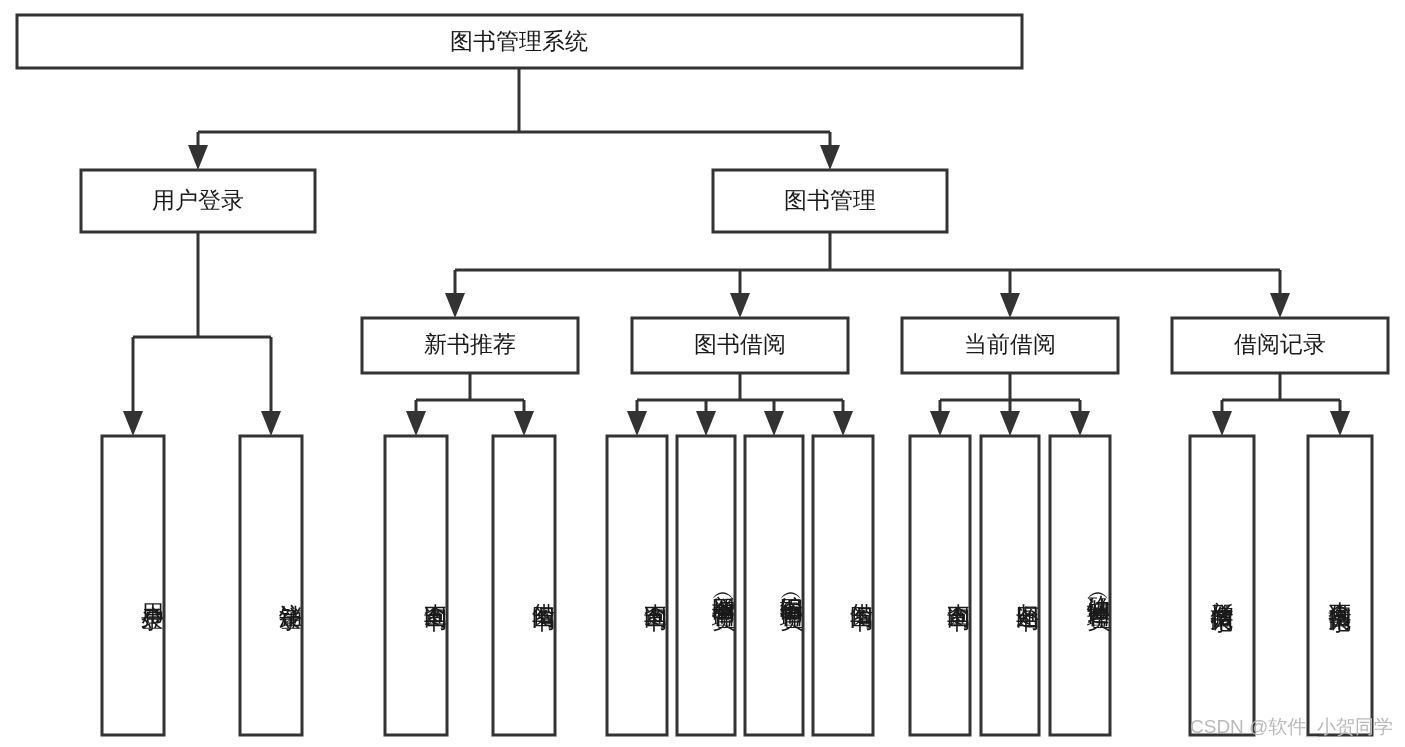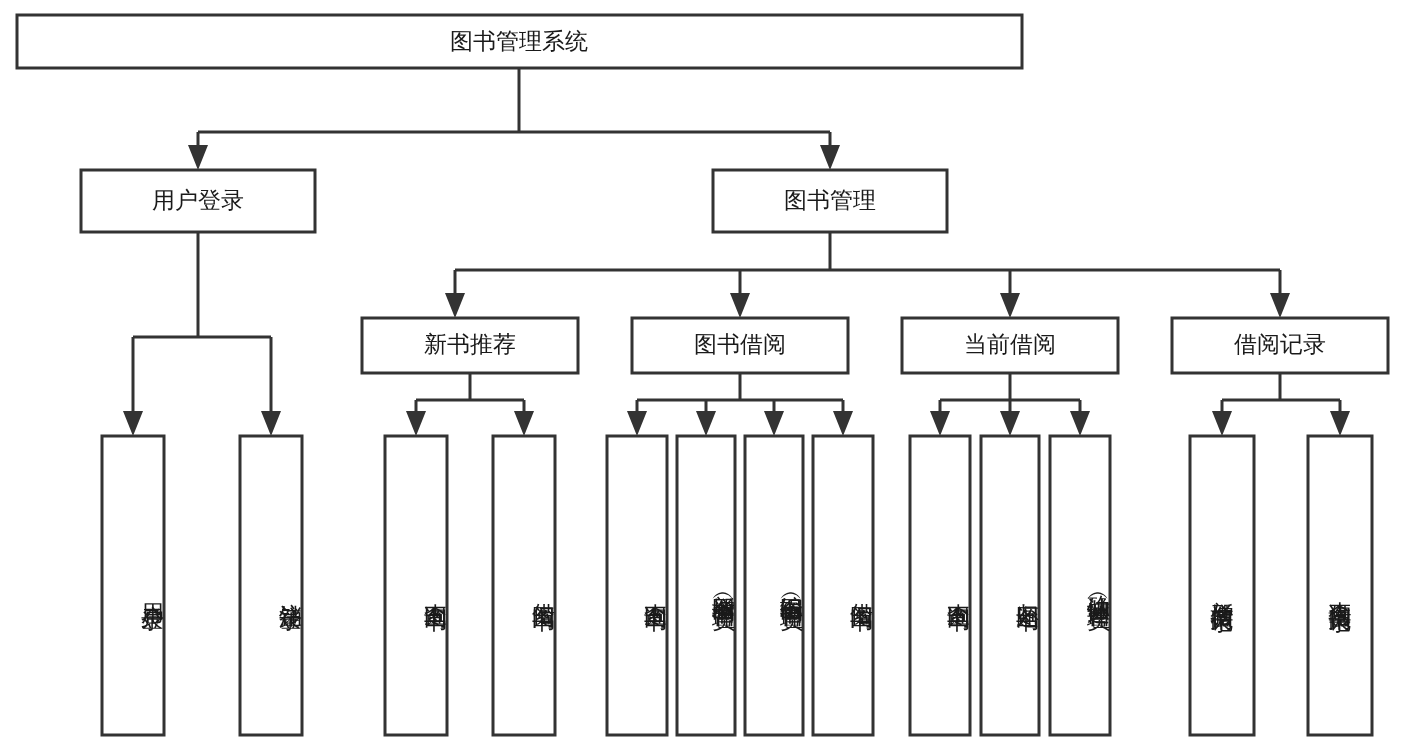--- a/index.html
+++ b/index.html
@@ -196,14 +196,15 @@
   <div class="node-label-v" style="left:745px; top:441px; width:58px; height:290px;">编辑图书（管理员）</div>
   <div class="node-label-v" style="left:813px; top:446px; width:60px; height:285px;">借阅图书</div>
 
   <div class="node-label-v" style="left:910px; top:446px; width:60px; height:285px;">查询图书</div>
   <div class="node-label-v" style="left:981px; top:446px; width:58px; height:285px;">归还图书</div>
   <div class="node-label-v" style="left:1050px; top:441px; width:60px; height:290px;">确认归还（管理员）</div>
 
   <div class="node-label-v" style="left:1190px; top:446px; width:64px; height:285px; align-items:center;">新增借阅记录</div>
   <div class="node-label-v" style="left:1308px; top:446px; width:64px; height:285px; align-items:center;">查询借阅记录</div>
 
+  <div class="watermark">CSDN @软件_小贺同学</div>
 
 </div>
 
 </body></html>

